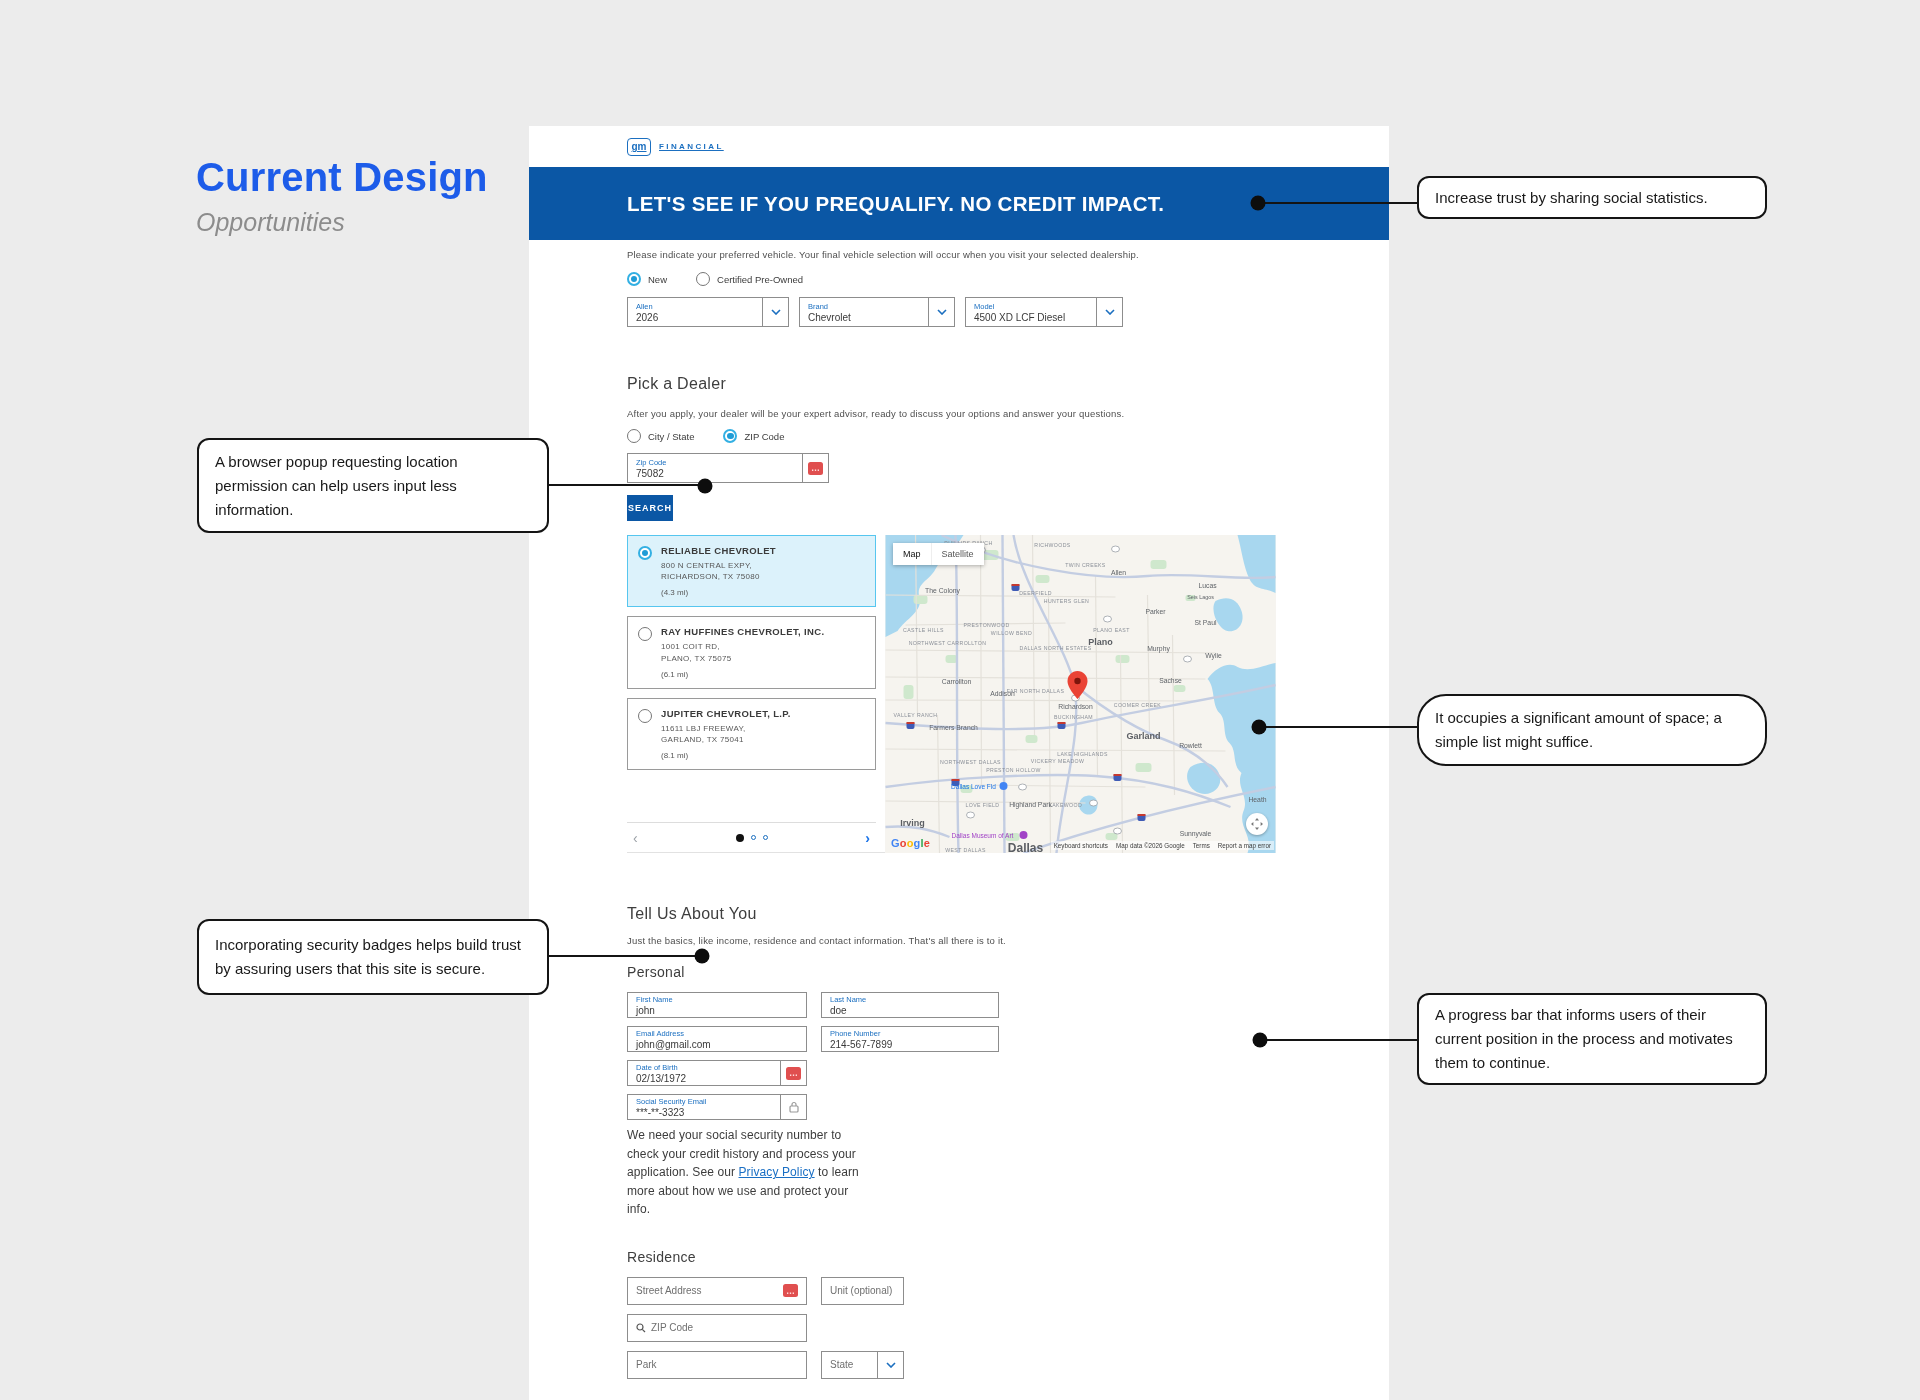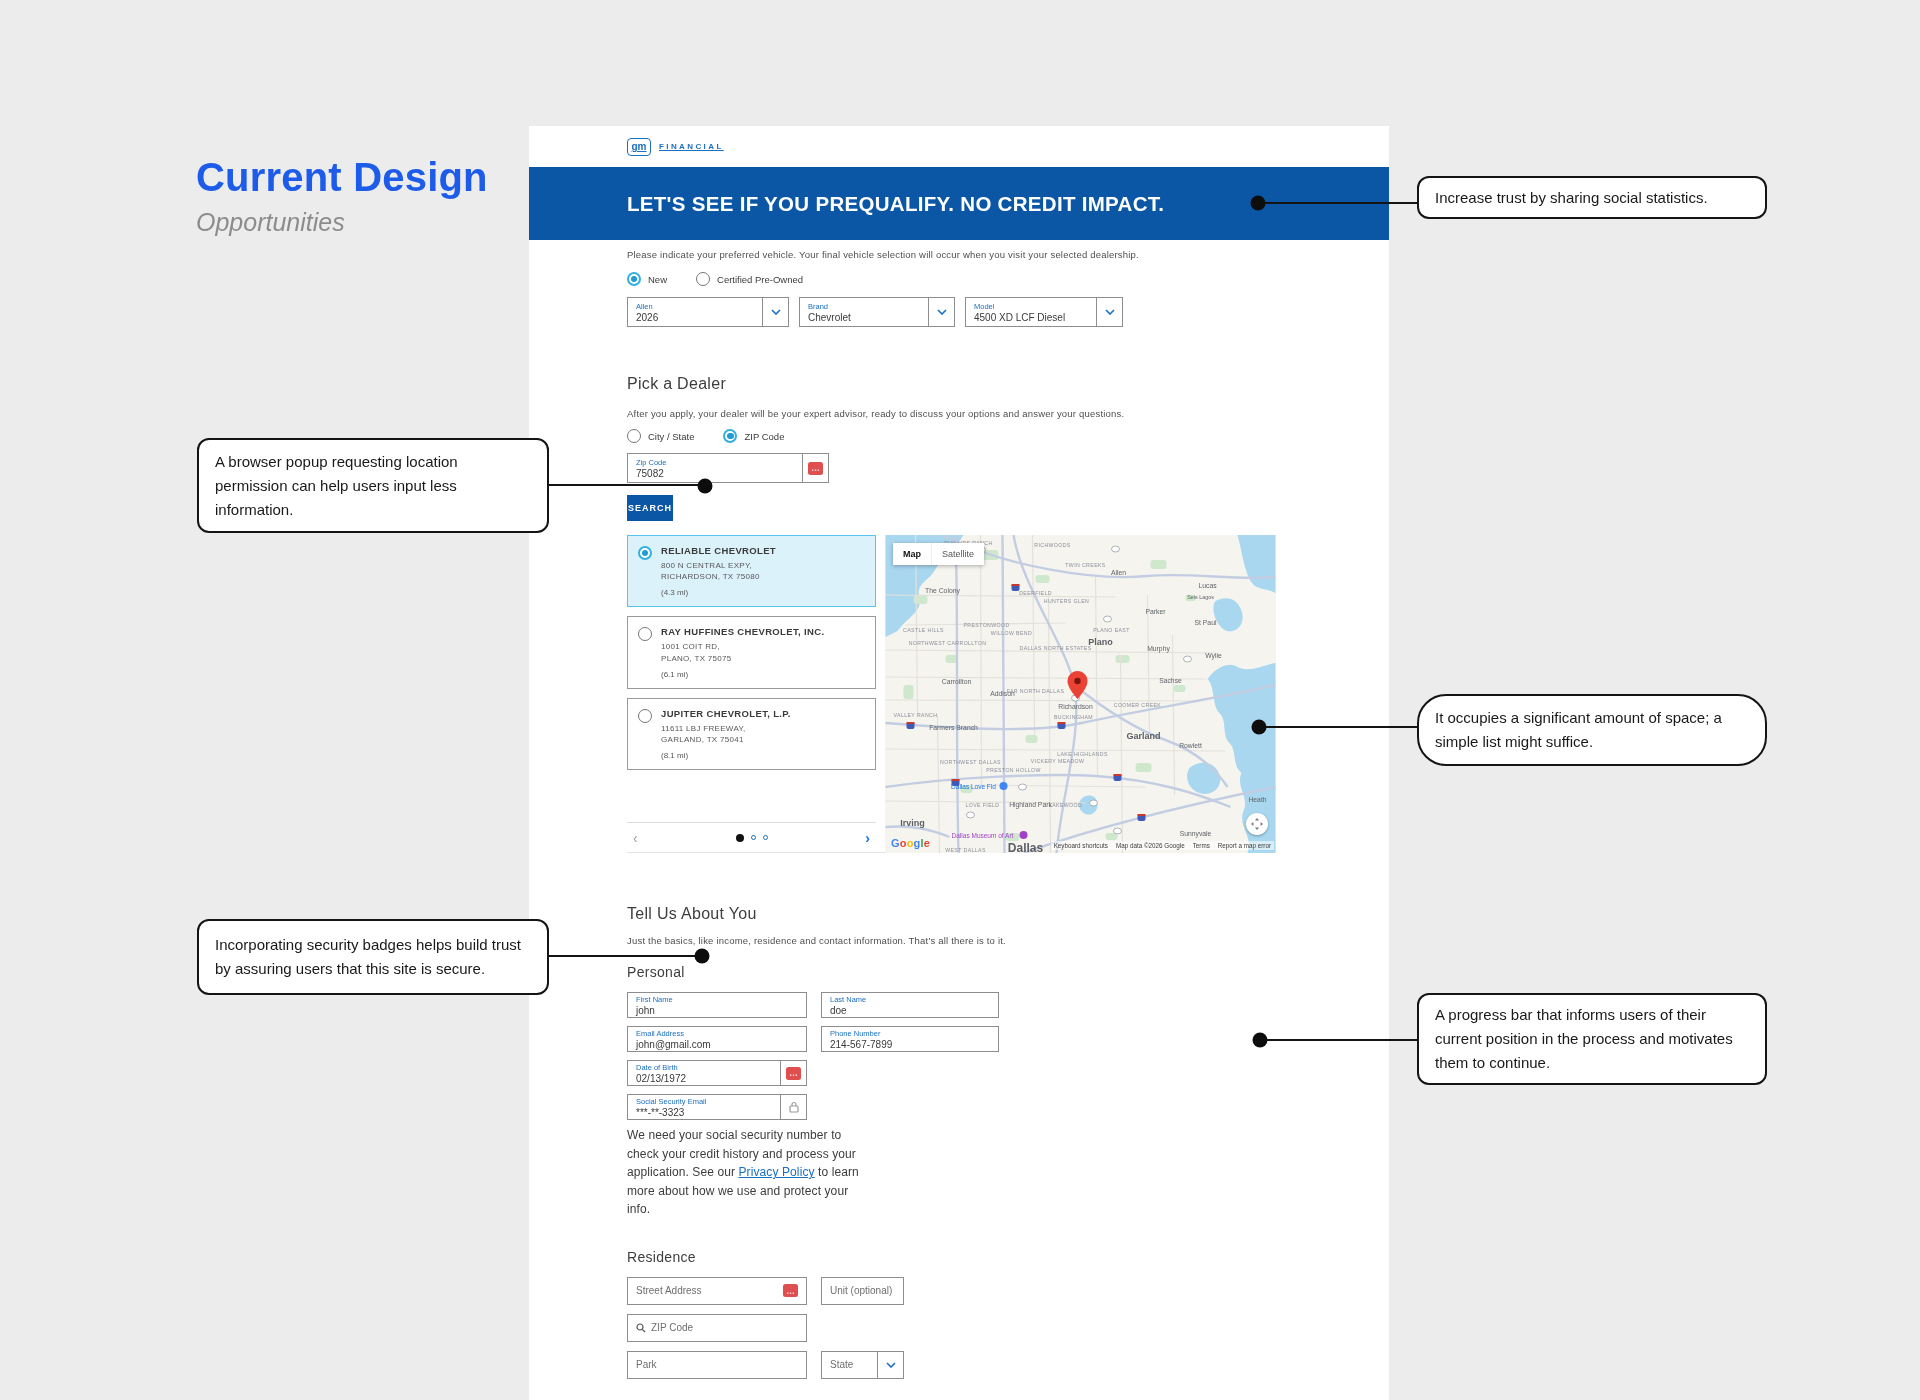--- a/index.html
+++ b/index.html
@@ -71,21 +71,21 @@
   .pager .next { color:#1a73e8; font-size:14px; font-weight:700; }
   .pager-dots { display:flex; align-items:center; gap:7px; }
   .pdot-filled { width:8px; height:8px; border-radius:50%; background:#111; }
   .pdot { width:5px; height:5px; border-radius:50%; border:1.4px solid #1b6fc0; }
 
   .map-wrap { position:relative; flex:1; background:#f6f4f0; overflow:hidden; }
   .map-wrap svg text { font-family:"Liberation Sans",sans-serif; }
   .map-control { position:absolute; top:8px; left:8px; background:#fff; box-shadow:0 1px 4px rgba(0,0,0,.3);
                  display:flex; font-size:9px; z-index:3; }
   .map-control .opt { padding:6px 10px; }
-  .map-control .opt.active { font-weight:700; color:#111;text-align:right; }
+  .map-control .opt.active { font-weight:400; color:#111;text-align:right; }
   .map-control .opt.inactive { color:#565656; border-left:1px solid #eee; }
   .gmap-logo { position:absolute; left:6px; bottom:4px; font-size:11px; font-weight:700; z-index:3; letter-spacing:.2px; }
   .map-attr { position:absolute; right:2px; bottom:3px; font-size:6.3px; color:#3c3c3c; z-index:3; display:flex; gap:8px;
               background:rgba(255,255,255,.55); padding:1px 3px; }
   .pan-ctl { position:absolute; right:8px; bottom:18px; width:22px; height:22px; border-radius:50%;
              background:#fff; box-shadow:0 1px 3px rgba(0,0,0,.3); z-index:3; display:grid; place-items:center;
              color:#666; font-size:9px; }
 
   
   .pgrid { display:grid; grid-template-columns:180px 178px; column-gap:14px; row-gap:8px; margin-top:12px; }

